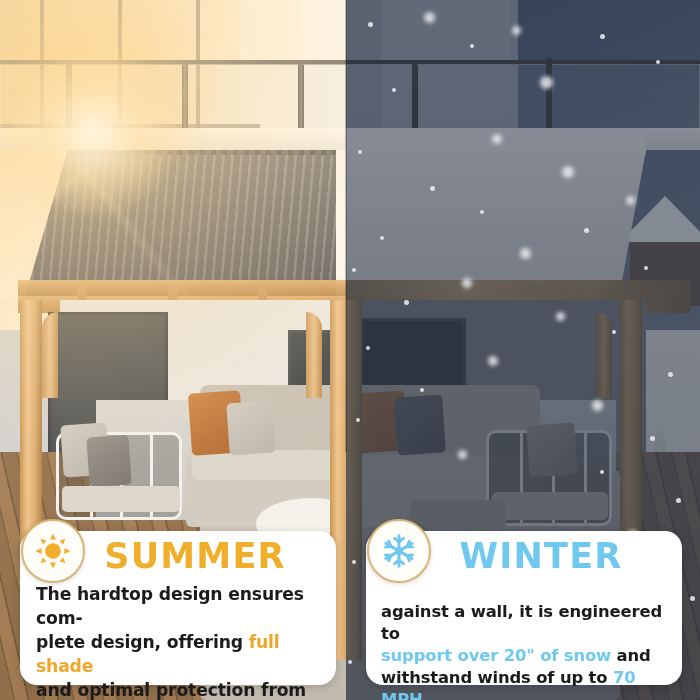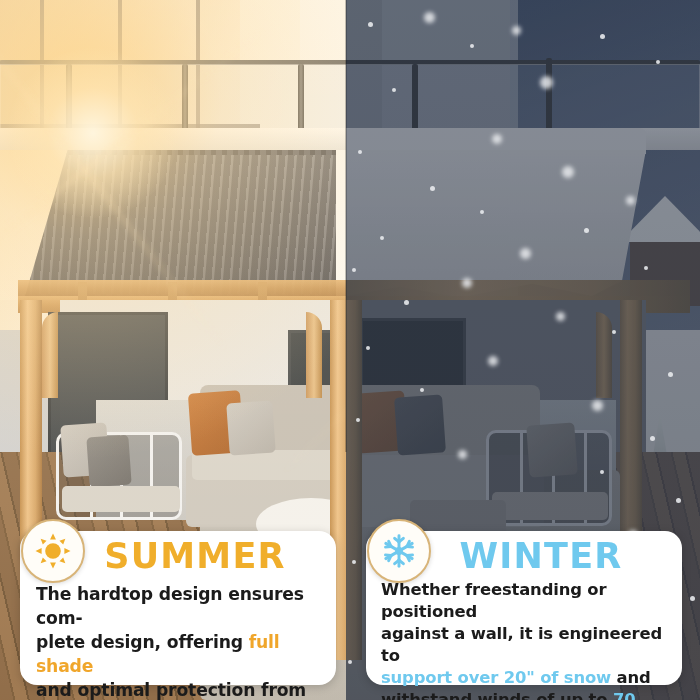--- a/index.html
+++ b/index.html
@@ -411,21 +411,21 @@
           <polygon points="33.0,33.0 26.8,30.7 30.7,26.8"></polygon>
           <polygon points="33.0,7.0 30.7,13.2 26.8,9.3"></polygon>
           <polygon points="7.0,33.0 9.3,26.8 13.2,30.7"></polygon>
         </g>
       </svg>
     </div>
 
     <div class="card card-winter">
       <div class="heading heading-winter">WINTER</div>
       <div class="body body-winter">
-        <span>Whether freestanding or positioned</span><br>
+        <br>
         <span>against a wall, it is engineered to</span><br>
         <span class="hl-snow">support over 20" of snow</span><span> and</span><br>
         <span>withstand winds of up to </span><span class="hl-snow">70 MPH</span>
       </div>
     </div>
 
     <div class="badge badge-winter">
       <svg width="38" height="38" viewBox="0 0 40 40">
         <g stroke="#6FC9EE" stroke-width="3.1" stroke-linecap="round" fill="none">
           <line x1="20" y1="4" x2="20" y2="36"></line>

